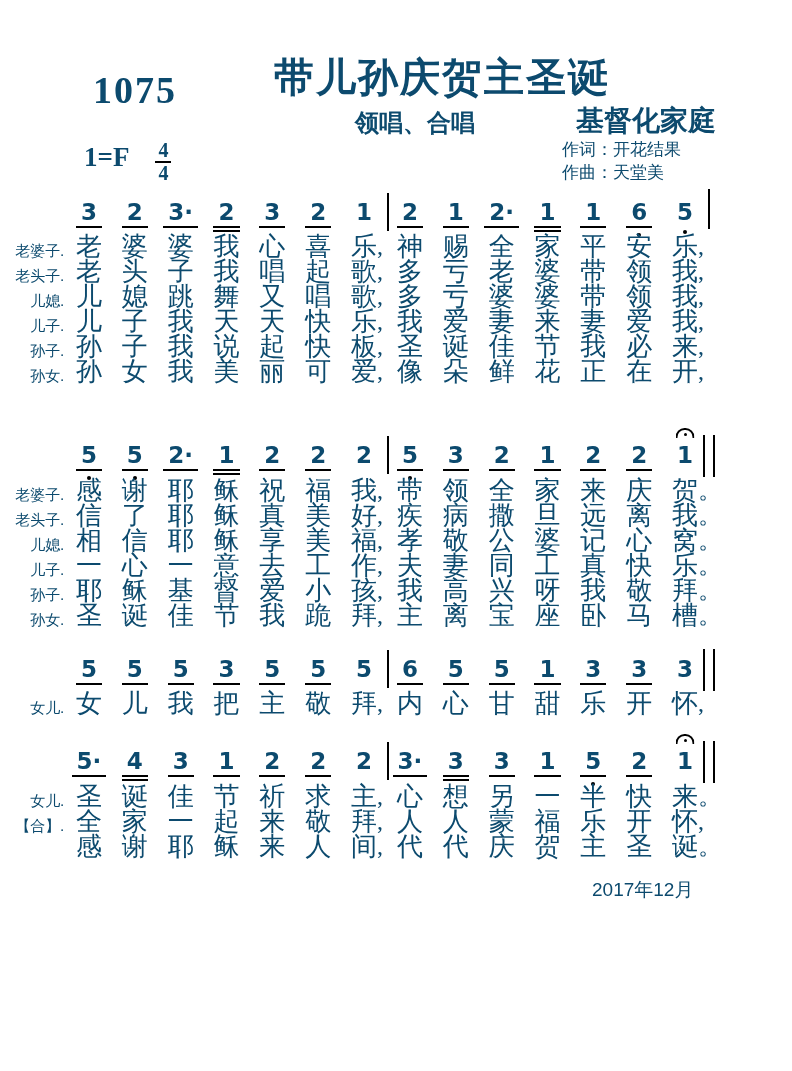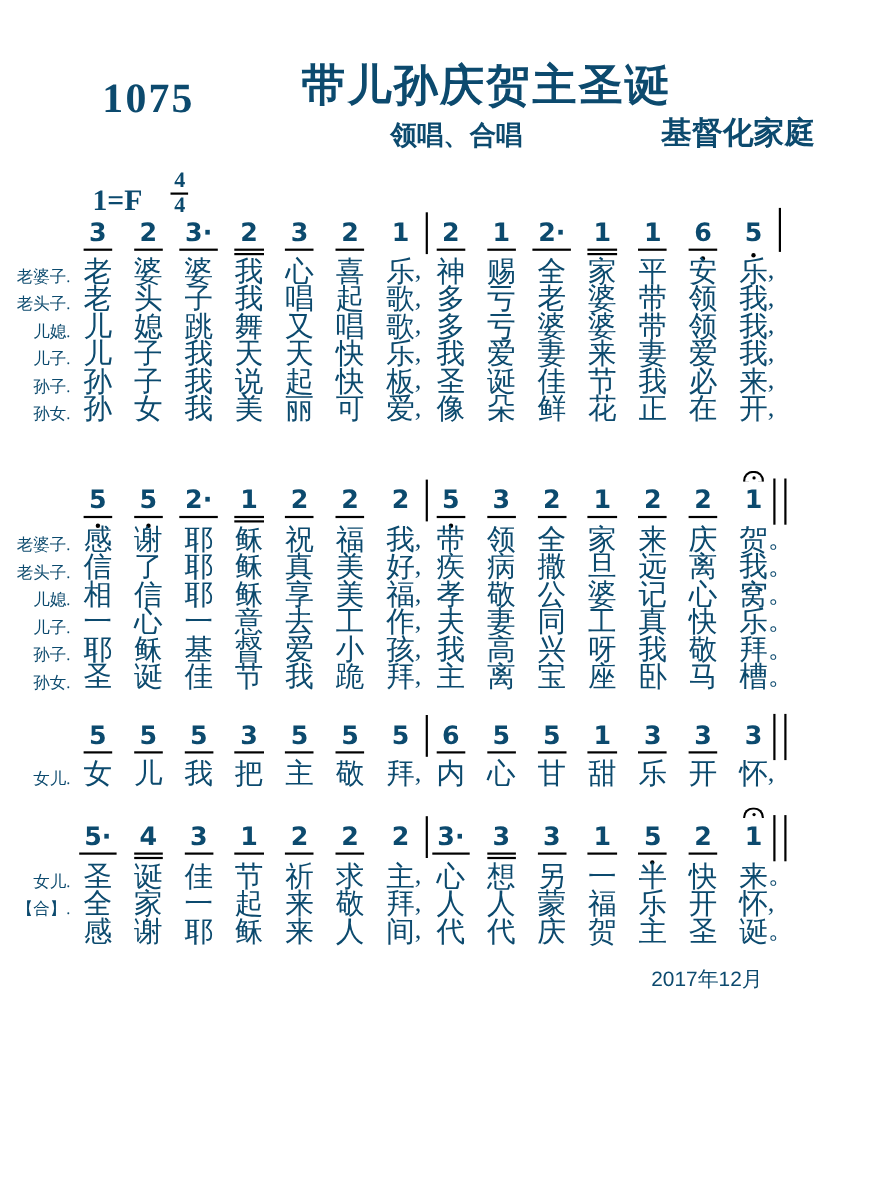--- a/index.html
+++ b/index.html
@@ -8,24 +8,24 @@
 
   
   .hymn-number{position:absolute;left:93px;top:68px;font-size:38px;font-weight:bold;
                font-family:"Liberation Serif",serif;letter-spacing:2px;}
   .title{position:absolute;left:250px;top:50px;width:360px;text-align:right;
          font-size:40px;font-weight:bold;letter-spacing:2px;
          font-family:"Liberation Sans",sans-serif;}
   .subtitle{position:absolute;left:330px;top:107px;width:170px;text-align:center;
             font-size:24px;font-weight:bold;font-family:"Liberation Sans",sans-serif;}
   .category{position:absolute;left:576px;top:102px;font-size:28px;font-weight:bold;
-            font-family:Liberation Mono, monospace;margin-left:25px;}
+            font-family:Liberation Mono, monospace;}
   .credits{position:absolute;left:562px;top:138px;font-size:17px;line-height:23px;
            font-family:"Liberation Serif",serif;}
-  .keybox{position:absolute;left:84px;top:142px;display:flex;align-items:flex-end;margin-top:14px;}
+  .keybox{position:absolute;left:84px;top:142px;display:flex;align-items:flex-start;}
   .keysig{font-size:27px;font-weight:bold;font-family:"Liberation Serif",serif;}
   .frac{margin-left:26px;margin-top:-2px;text-align:center;font-weight:bold;font-size:20px;
         line-height:21px;font-family:"Liberation Serif",serif;}
   .frac .top{display:block;border-bottom:2px solid #000;padding:0 3px;}
   .frac .bot{display:block;padding:0 3px;}
 
   
   .note-row{position:absolute;left:0;width:792px;height:26px;}
   .cells{position:absolute;left:66px;width:642px;top:0;display:grid;
          grid-template-columns:repeat(14,1fr);}
@@ -62,20 +62,24 @@
 </style>
 </head>
 <body>
 
 <div class="page">
 
   <div class="hymn-number">1075</div>
   <div class="title">带儿孙庆贺主圣诞</div>
   <div class="subtitle">领唱、合唱</div>
   <div class="category">基督化家庭</div>
+  <div class="credits">
+    <div>作词：开花结果</div>
+    <div>作曲：天堂美</div>
+  </div>
   <div class="keybox">
     <span class="keysig">1=F</span>
     <span class="frac">
       <span class="top">4</span>
       <span class="bot">4</span>
     </span>
   </div>
 
   <div id="score">
       <div class="note-row" style="top: 200px;">

